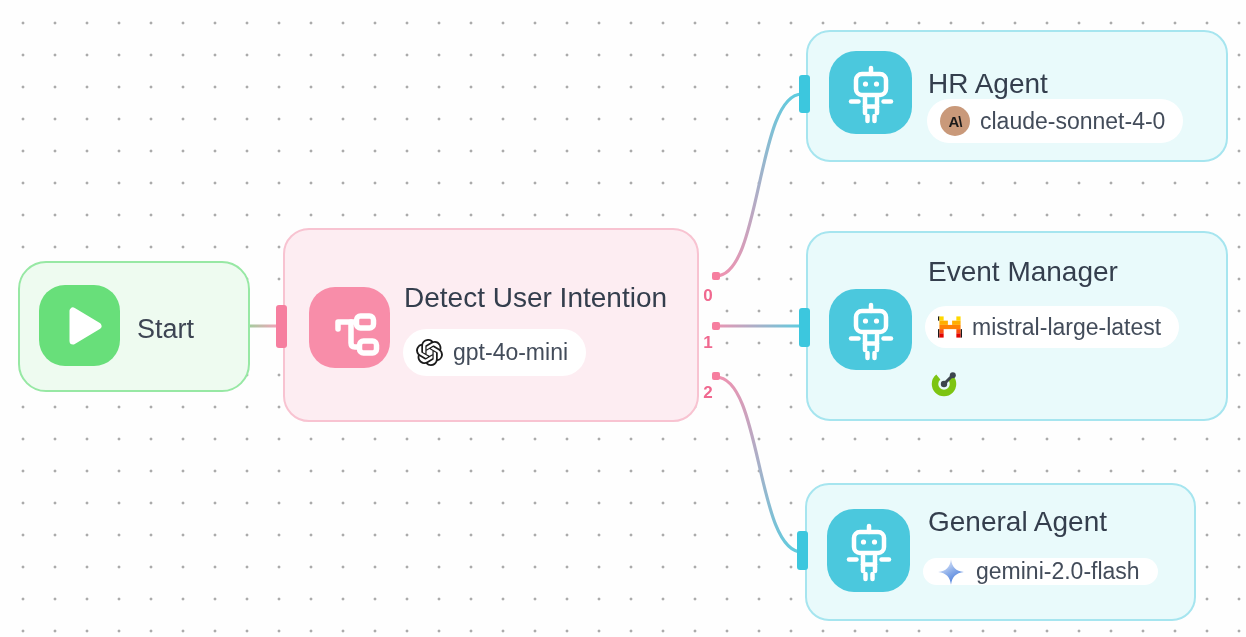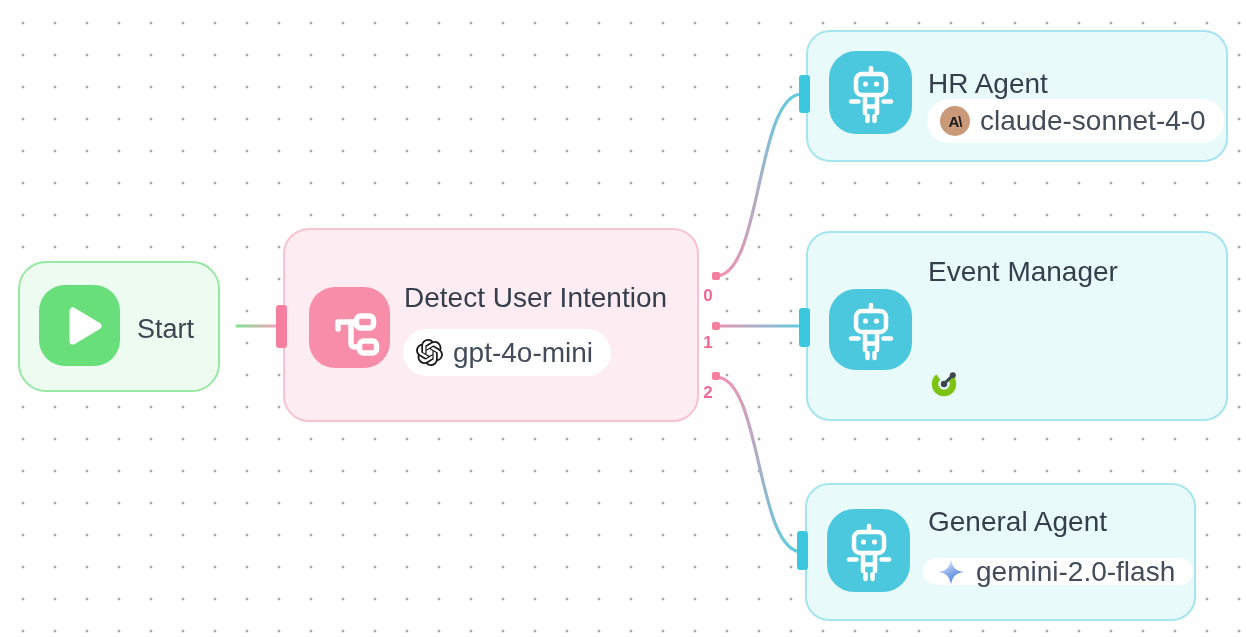--- a/index.html
+++ b/index.html
@@ -15,21 +15,21 @@
   .node.green{background:#eefbf0;border:2px solid #97e8a4;border-radius:28px;}
   .node.pink{background:#fdedf2;border:2px solid #f8c3d1;border-radius:26px;}
   .node.cyan{background:#e9fafb;border:2px solid #a6e5ef;border-radius:24px;}
   .nicon{position:absolute;display:flex;align-items:center;justify-content:center;border-radius:26px;}
   .nicon.green{background:#68df7a;}
   .nicon.pink{background:#f88da9;}
   .nicon.cyan{background:#4bc8dd;}
   .ntitle{position:absolute;font-size:28px;font-weight:500;color:#343e4d;line-height:1.1;white-space:nowrap;}
   .start-label{position:absolute;font-size:27px;font-weight:500;color:#3d4553;line-height:1.1;}
   .pill{position:absolute;display:inline-flex;align-items:center;gap:10px;background:#ffffff;border-radius:24px;padding:0 18px 0 13px;white-space:nowrap;}
-  .pill .ptext{font-size:28px;color:#434c5a;}
+  .pill .ptext{font-size:23px;color:#434c5a;}
   .handle{position:absolute;z-index:4;border-radius:3px;}
   .handle.pink{background:#f67e9f;}
   .handle.cyan{background:#3cc7de;}
   .outdot{position:absolute;width:8px;height:8px;border-radius:2px;background:#f67e9f;z-index:4;}
   .outlabel{position:absolute;width:18px;text-align:center;font-size:17px;font-weight:700;color:#f0688f;z-index:4;line-height:1;}
   .provider-circle{width:30px;height:30px;border-radius:50%;background:#c9997a;display:flex;align-items:center;justify-content:center;
     font-weight:700;font-size:15px;color:#1a1a1a;letter-spacing:-1px;}
 </style>
 </head>
 <body>
@@ -54,21 +54,21 @@
         <stop offset="0" stop-color="#ef93b1"></stop>
           <stop offset="1" stop-color="#5fccdf"></stop>
       </linearGradient>
     </defs>
     <path d="M237 326 L279 326" stroke="url(#gStart)" stroke-width="3.2" fill="none" stroke-linecap="round"></path>
     <path d="M716 276 C762 276 756 94 802 94" stroke="url(#g0)" stroke-width="3.2" fill="none" stroke-linecap="round"></path>
     <path d="M714 326 L802 326" stroke="url(#g1)" stroke-width="3.2" fill="none" stroke-linecap="round"></path>
     <path d="M716 377 C762 377 756 552 802 552" stroke="url(#g2)" stroke-width="3.2" fill="none" stroke-linecap="round"></path>
   </svg>
 
-  <div class="node green" style="left:18px;top:261px;width:202px;height:131px;">
+  <div class="node green" style="left:18px;top:261px;width:232px;height:131px;">
     <div class="nicon green" style="left:19px;top:22px;width:81px;height:81px;">
       <svg width="80" height="80" viewBox="0 0 80 80">
         <path d="M33 25 L33 55 L58 40 Z" fill="#fff" stroke="#fff" stroke-width="7" stroke-linejoin="round"></path>
       </svg>
     </div>
     <div class="start-label" style="left:117px;top:52px;">Start</div>
   </div>
 
   <div class="node pink" style="left:283px;top:228px;width:416px;height:194px;">
     <div class="nicon pink" style="left:24px;top:57px;width:81px;height:81px;">
@@ -123,20 +123,39 @@
         <path d="M12 40.5 H19.5"></path>
           <path d="M44.5 40.5 H52"></path>
         <path d="M26 37 V52"></path>
           <path d="M38 37 V52"></path>
           <path d="M26 45.5 H38"></path>
         <path d="M28.5 55 V60"></path>
           <path d="M35.5 55 V60"></path>
       </svg>
     </div>
     <div class="ntitle" style="left:120px;top:24px;text-align:right;">Event Manager</div>
+    <div class="pill" style="left:117px;top:73px;height:42px;">
+      <span style="display:flex;">
+        <svg width="24" height="22" viewBox="0 0 34 30">
+          <rect x="0" y="0" width="2" height="6" fill="#1a1a1a"></rect>
+          <rect x="0" y="18" width="2" height="12" fill="#1a1a1a"></rect>
+          <rect x="32" y="18" width="2" height="12" fill="#1a1a1a"></rect>
+          <rect x="2" y="0" width="6" height="6" fill="#FFD800"></rect>
+            <rect x="26" y="0" width="6" height="6" fill="#FFD800"></rect>
+          <rect x="2" y="6" width="12" height="6" fill="#FFAF00"></rect>
+            <rect x="20" y="6" width="12" height="6" fill="#FFAF00"></rect>
+          <rect x="2" y="12" width="30" height="6" fill="#FF8205"></rect>
+          <rect x="2" y="18" width="6" height="6" fill="#FA500F"></rect>
+            <rect x="26" y="18" width="6" height="6" fill="#FA500F"></rect>
+          <rect x="2" y="24" width="6" height="6" fill="#E10500"></rect>
+            <rect x="26" y="24" width="6" height="6" fill="#E10500"></rect>
+        </svg>
+      </span>
+      <span class="ptext">mistral-large-latest</span>
+    </div>
     <div style="position:absolute;left:123px;top:136px;width:28px;height:28px;">
       <svg width="28" height="28" viewBox="0 0 28 28">
         <circle cx="13" cy="15" r="9" fill="none" stroke="#7dc412" stroke-width="6.5" stroke-dasharray="43 13.5" stroke-dashoffset="7"></circle>
         <circle cx="13" cy="15" r="3.2" fill="#3d454d"></circle>
         <path d="M13 15 L21.5 6.5" stroke="#3d454d" stroke-width="3" stroke-linecap="round"></path>
         <circle cx="21.8" cy="6.2" r="3" fill="#3d454d"></circle>
       </svg>
     </div>
   </div>
 

